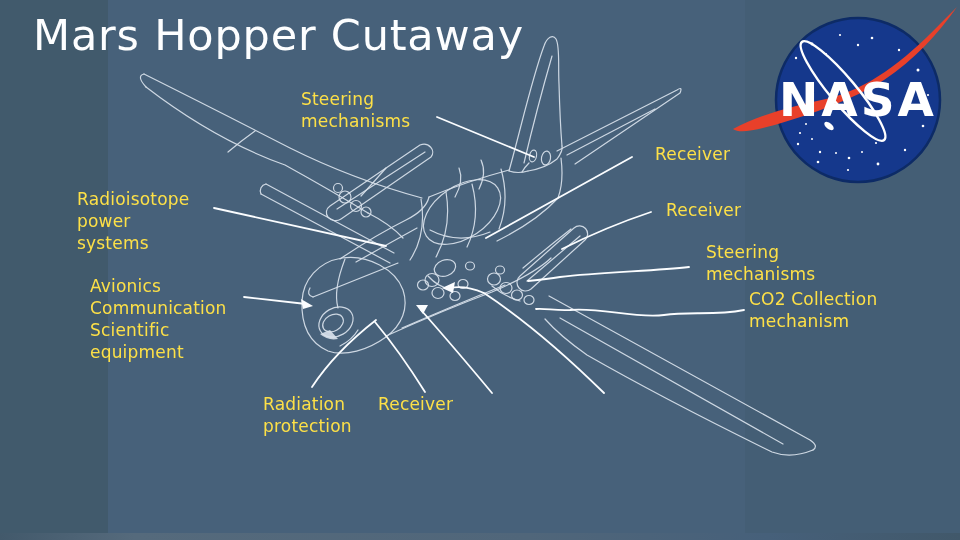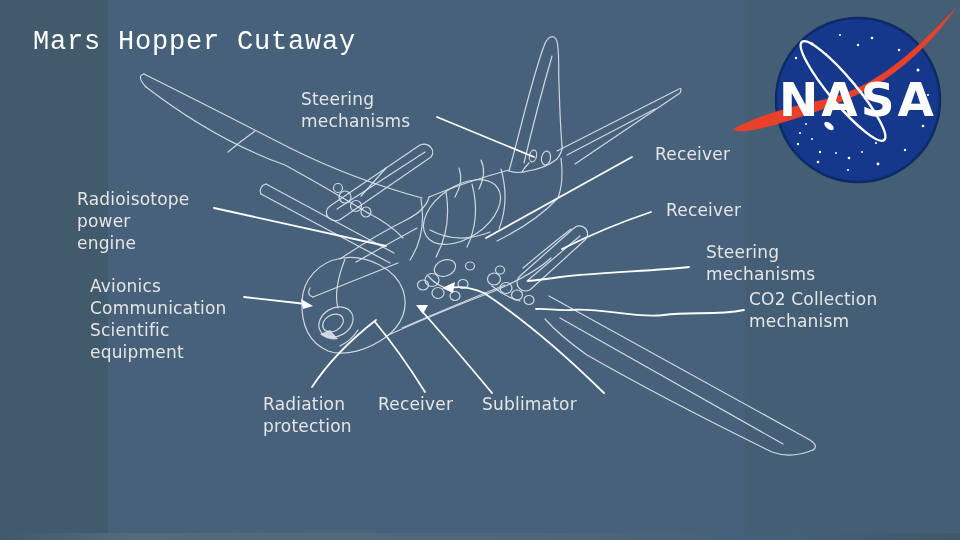--- a/index.html
+++ b/index.html
@@ -6,25 +6,25 @@
   #slide{
     position:relative;width:960px;height:540px;overflow:hidden;
     background:#47617a;
     font-family:"DejaVu Sans","Liberation Sans",sans-serif;
   }
   .bg-left-band{position:absolute;left:0;top:0;width:108px;height:540px;background:#415a6c;}
   .bg-right-shade{position:absolute;right:0;top:0;width:215px;height:540px;background:rgba(16,30,44,0.05);}
   .bg-bottom-strip{position:absolute;left:0;bottom:0;width:960px;height:7px;
     background:linear-gradient(90deg,#42596b 0%,#556a7c 14%,#50667a 55%,#46607a 80%,#41586a 100%);}
   .title{
-    position:absolute;left:33px;top:27px;
-    font-size:27px;letter-spacing:0.8px;color:#fdfeff;white-space:nowrap;font-family:Liberation Mono, monospace;
+    position:absolute;left:33px;top:10px;
+    font-size:43px;letter-spacing:0.8px;color:#fdfeff;white-space:nowrap;
   }
   .diagram-label{
-    position:absolute;color:#e5e5e5;font-size:17px;line-height:22px;
+    position:absolute;color:#fde047;font-size:17px;line-height:22px;
     white-space:pre-line;letter-spacing:0.2px;
   }
   svg.layer{position:absolute;left:0;top:0;}
   .wire{stroke:#d9e2ec;stroke-width:1.2;fill:none;stroke-linecap:round;stroke-linejoin:round;opacity:0.92;}
   .wirefill{fill:#d9e2ec;stroke:none;opacity:0.9;}
   .leader{stroke:#fbfdff;stroke-width:1.8;fill:none;stroke-linecap:round;}
   .leadhead{fill:#fbfdff;stroke:none;}
 </style>
 </head>
 <body>
@@ -191,26 +191,25 @@
   </svg>
 
   <div class="title">Mars Hopper Cutaway</div>
 
   <div class="diagram-label" style="left:301px;top:88px">Steering
 mechanisms</div>
   <div class="diagram-label" style="left:655px;top:143px">Receiver</div>
   <div class="diagram-label" style="left:666px;top:199px">Receiver</div>
   <div class="diagram-label" style="left:77px;top:188px">Radioisotope
 power
-engine</div>
+systems</div>
   <div class="diagram-label" style="left:706px;top:241px">Steering
 mechanisms</div>
   <div class="diagram-label" style="left:749px;top:288px">CO2 Collection
 mechanism</div>
   <div class="diagram-label" style="left:263px;top:393px">Radiation
 protection</div>
   <div class="diagram-label" style="left:90px;top:275px">Avionics
 Communication
 Scientific
 equipment</div>
   <div class="diagram-label" style="left:378px;top:393px">Receiver</div>
-  <div class="diagram-label" style="left:482px;top:393px">Sublimator</div>
 </div>
 
 </body></html>

